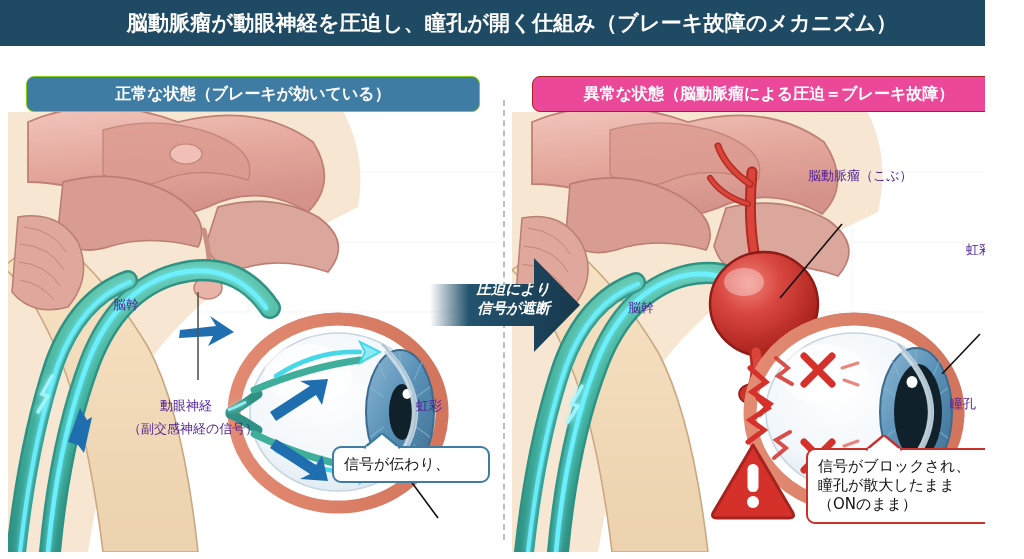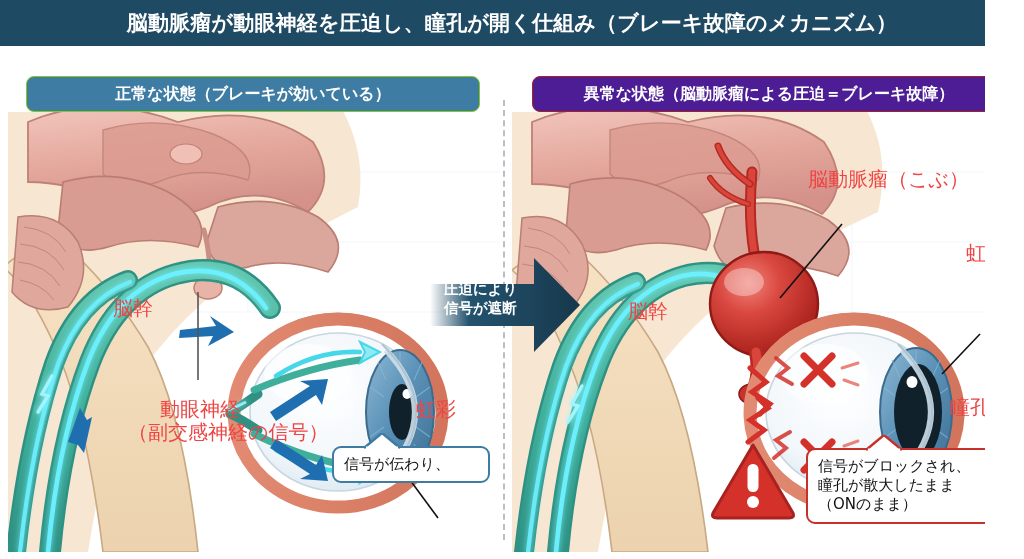--- a/index.html
+++ b/index.html
@@ -22,44 +22,44 @@
     white-space:nowrap;
   }
 
   
   .phead{
     position:absolute;height:34px;border-radius:8px;
     display:flex;align-items:center;justify-content:center;
     color:#fff;font-size:16px;font-weight:bold;white-space:nowrap;
   }
   .phead.normal{left:26px;top:76px;width:452px;background:#3f7ca4;border:1px solid #84cc16;}
-  .phead.abnormal{left:532px;top:76px;width:472px;background:#4c1d95;border:1px solid #a8231f;}
+  .phead.abnormal{left:532px;top:76px;width:472px;background:#ec4899;border:1px solid #a8231f;}
 
   
   .divider{
     position:absolute;left:503px;top:100px;width:0;height:440px;
     border-left:2px dashed #b9bfc4;
   }
 
   
   .scene{position:absolute;top:112px;height:440px;}
   .scene.left{left:8px;width:492px;}
   .scene.right{left:512px;width:508px;}
   .scene svg{display:block;width:100%;height:100%;}
 
   
   .centerarrow{position:absolute;left:430px;top:256px;width:150px;height:98px;}
   .centerarrow .calabel{
     position:absolute;left:14px;top:24px;width:106px;
     color:#fff;font-size:14.5px;font-weight:bold;line-height:1.3;
-    text-align:left;white-space:nowrap;
-  }
-
-  
-  .lab{position:absolute;font-size:20px;color:#ef4444;white-space:nowrap;line-height:1.25;font-family:Liberation Mono, monospace;}
+    text-align:right;white-space:nowrap;font-style:italic;
+  }
+
+  
+  .lab{position:absolute;font-size:13px;color:#4c1d95;white-space:nowrap;line-height:1.25;}
 
   
   .callout{
     position:absolute;border-radius:9px;background:#fff;
     font-size:15px;line-height:1.28;text-align:left;color:#111;
     padding:7px 10px;box-sizing:border-box;
   }
   .callout.blue{border:2px solid #3f7ca4;}
   .callout.red{border:2px solid #c8302c;}
   .callout .tail{position:absolute;width:0;height:0;}

